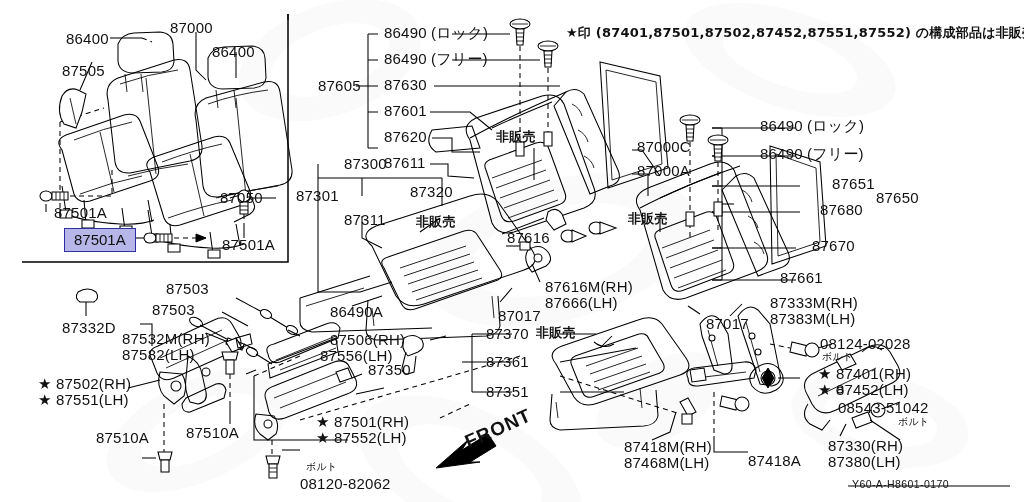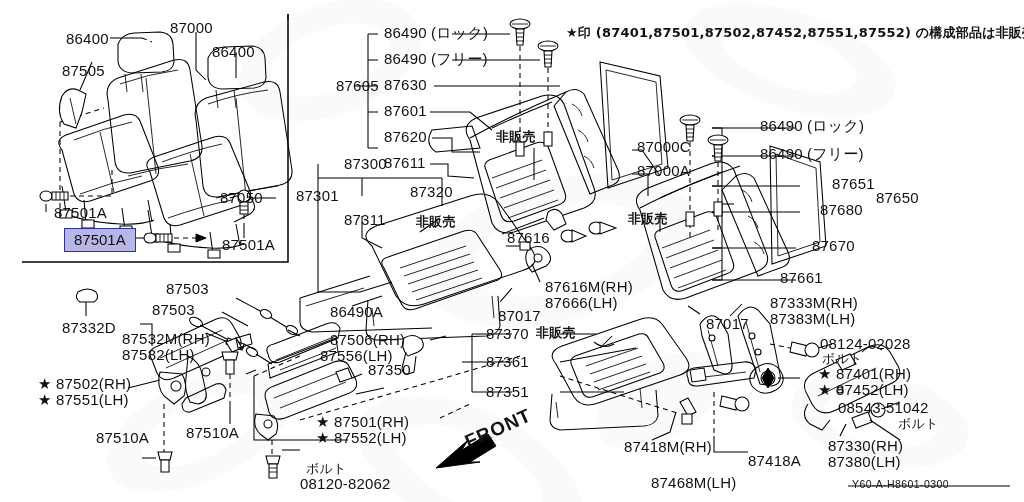--- a/index.html
+++ b/index.html
@@ -6,21 +6,21 @@
   body{width:1024px;height:502px;overflow:hidden;
        font-family:"Liberation Sans","DejaVu Sans",sans-serif;color:#1a1a1a;}
   #stage{position:relative;width:1024px;height:502px;background:#fff;}
 
   
   .wm{position:absolute;left:0;top:0;width:1024px;height:502px;opacity:.10;pointer-events:none;}
 
   .lbl{position:absolute;white-space:nowrap;font-size:15px;letter-spacing:.2px;
        font-family:"Liberation Sans","DejaVu Sans",sans-serif;color:#111;line-height:1.08;}
   .lbl.jp{font-family:"DejaVu Sans",sans-serif;font-size:13px;font-weight:700;}
-  .lbl.jps{font-family:"DejaVu Sans",sans-serif;font-size:13px;font-weight:400;}
+  .lbl.jps{font-family:"DejaVu Sans",sans-serif;font-size:10px;font-weight:400;}
   .lbl.two{line-height:1.22;}
 
   
   .chip{position:absolute;background:#b6b6e8;border:1.6px solid #2f2fa2;
         font-size:15px;padding:2px 9px 3px 9px;color:#111;white-space:nowrap;}
 
   svg{position:absolute;left:0;top:0;overflow:visible;}
   .ln{stroke:#000;stroke-width:1.05;fill:none;}
   .ln2{stroke:#000;stroke-width:1.5;fill:none;}
   .dash{stroke:#000;stroke-width:1.05;fill:none;stroke-dasharray:5 4;}
@@ -424,21 +424,21 @@
   <div class="lbl" style="left:170px; top:20px;">87000</div>
   <div class="lbl" style="left:212px; top:44px;">86400</div>
   <div class="lbl" style="left:62px;  top:63px;">87505</div>
   <div class="lbl" style="left:220px; top:190px;">87050</div>
   <div class="lbl" style="left:54px;  top:205px;">87501A</div>
   <div class="lbl" style="left:222px; top:237px;">87501A</div>
   <div class="chip" style="left:64px; top:228px;">87501A</div>
 
   <div class="lbl jp" style="left:566px; top:26px;">★印 (87401,87501,87502,87452,87551,87552) の構成部品は非販売</div>
 
-  <div class="lbl" style="left:336px; top:78px;">87605</div>
+  <div class="lbl" style="left:318px; top:78px;">87605</div>
   <div class="lbl" style="left:384px; top:25px;">86490 (ロック)</div>
   <div class="lbl" style="left:384px; top:51px;">86490 (フリー)</div>
   <div class="lbl" style="left:384px; top:77px;">87630</div>
   <div class="lbl" style="left:384px; top:103px;">87601</div>
   <div class="lbl" style="left:384px; top:129px;">87620</div>
   <div class="lbl" style="left:384px; top:155px;">87611</div>
   <div class="lbl jp" style="left:496px; top:130px;">非販売</div>
 
   <div class="lbl" style="left:344px; top:156px;">87300</div>
   <div class="lbl" style="left:296px; top:188px;">87301</div>
@@ -489,20 +489,20 @@
   <div class="lbl" style="left:706px; top:316px;">87017</div>
   <div class="lbl" style="left:820px; top:336px;">08124-02028</div>
   <div class="lbl jps" style="left:822px; top:352px;">ボルト</div>
   <div class="lbl two" style="left:818px; top:365px;">★ 87401(RH)</div>
   <div class="lbl two" style="left:818px; top:381px;">★ 87452(LH)</div>
   <div class="lbl" style="left:838px; top:400px;">08543-51042</div>
   <div class="lbl jps" style="left:898px; top:417px;">ボルト</div>
   <div class="lbl two" style="left:828px; top:437px;">87330(RH)</div>
   <div class="lbl two" style="left:828px; top:453px;">87380(LH)</div>
   <div class="lbl two" style="left:624px; top:438px;">87418M(RH)</div>
-  <div class="lbl two" style="left:624px; top:474px;margin-left:27px;">87468M(LH)</div>
+  <div class="lbl two" style="left:624px; top:454px;">87468M(LH)</div>
   <div class="lbl" style="left:748px; top:453px;">87418A</div>
 
   <div class="lbl" style="left:462px; top:434px; font-size:19px; font-weight:700; transform:rotate(-24deg); transform-origin:left top; letter-spacing:1px;">FRONT</div>
 
-  <div class="dwg" style="left:852px; top:478px;">Y60-A-H8601-0300</div>
+  <div class="dwg" style="left:852px; top:478px;">Y60-A-H8601-0170</div>
 
 </div>
 
 </body></html>

